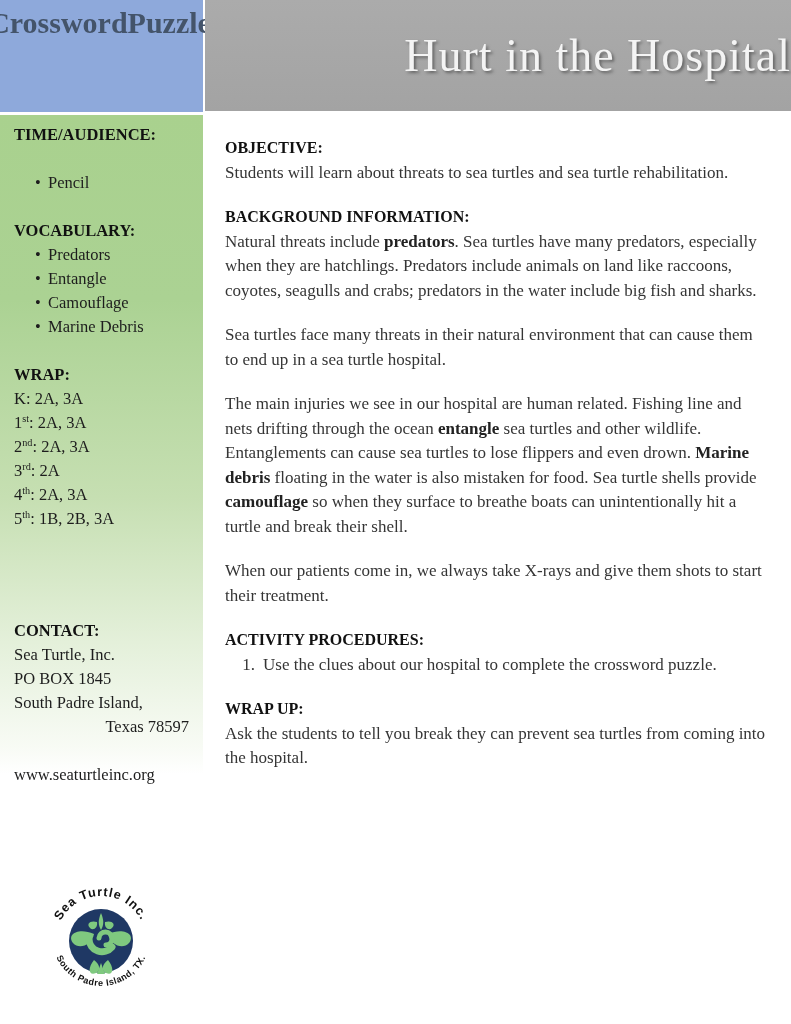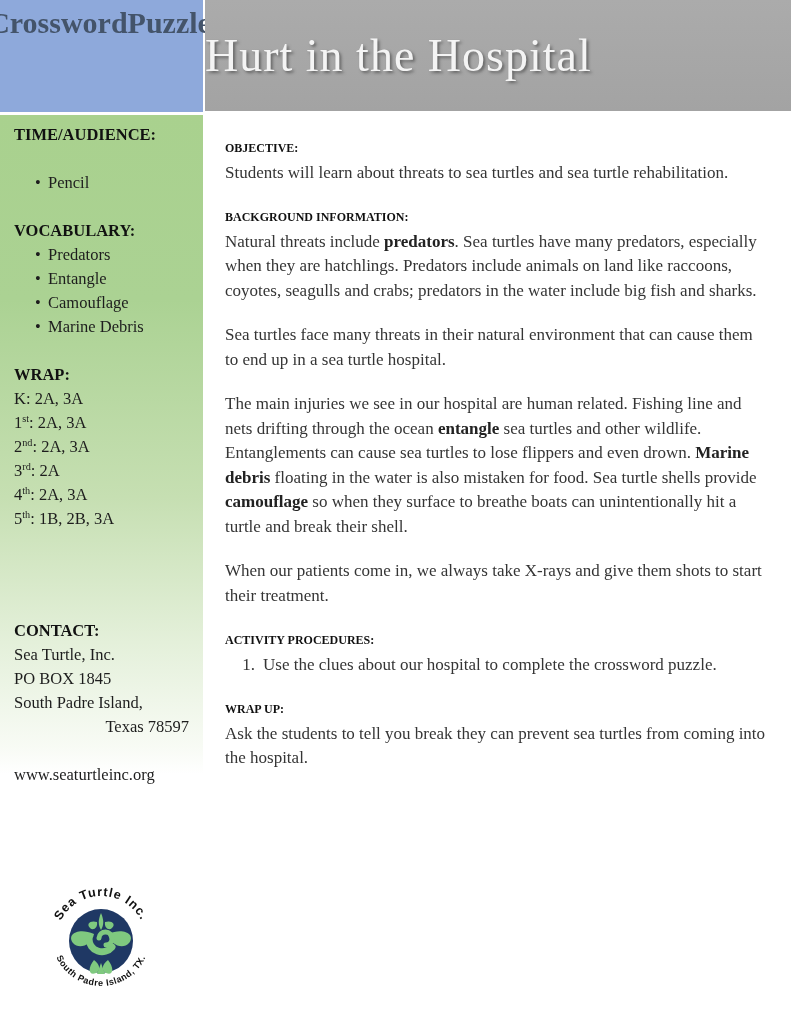--- a/index.html
+++ b/index.html
@@ -32,21 +32,21 @@
   }
 
   
   .header-band {
     position: absolute;
     left: 205px; top: 0;
     width: 586px; height: 111px;
     background: linear-gradient(#ababab, #a3a3a3);
     display: flex;
     align-items: center;
-    justify-content: flex-start;
+    justify-content: flex-end;
   }
   .header-band h1 {
     font-size: 46px;
     font-weight: normal;
     color: #F4F4F4;
     letter-spacing: 1px;
     text-shadow: 2px 2px 3px rgba(50,50,50,0.55);
   }
 
   
@@ -82,21 +82,21 @@
   
   .main {
     position: absolute;
     left: 225px; top: 136px;
     width: 545px;
     font-size: 17px;
     line-height: 24.5px;
     color: #353535;
   }
   .main h2 {
-    font-size: 12px;
+    font-size: 16px;
     font-weight: bold;
     color: #111;
     line-height: 24.5px;
   }
   .main p { margin-bottom: 20px; }
   .bold-term { font-weight: bold; color: #222; }
   .step-row { display: flex; margin-bottom: 20px; }
   .step-num { width: 26px; text-align: right; padding-right: 8px; margin-left: 12px; flex: none; }
   .step-text { flex: 1; }
 </style>

